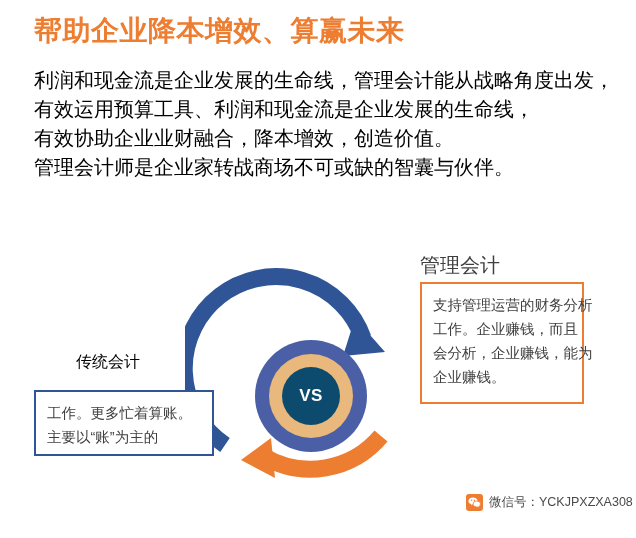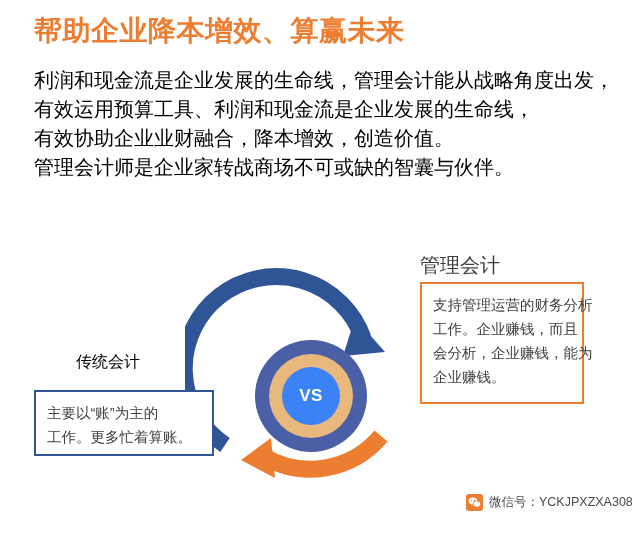--- a/index.html
+++ b/index.html
@@ -72,21 +72,21 @@
     left: 14px; top: 14px;
     width: 84px; height: 84px;
     border-radius: 50%;
     background: #e9b87c;
   }
   .ring-inner {
     position: absolute;
     left: 27px; top: 27px;
     width: 58px; height: 58px;
     border-radius: 50%;
-    background: #3b82f6;
+    background: #0c4a6e;
     display: flex;
     align-items: center;
     justify-content: center;
   }
   .vs-label {
     color: #ffffff;
     font-size: 17px;
     font-weight: bold;
     letter-spacing: 0.5px;
   }
@@ -194,22 +194,22 @@
     <div class="rings">
       <div class="ring-outer"></div>
       <div class="ring-mid"></div>
       <div class="ring-inner">
         <span class="vs-label">VS</span>
       </div>
     </div>
 
     <div class="label-left">传统会计</div>
     <div class="box box-left">
+      <p>工作。更多忙着算账。</p>
       <p>主要以“账”为主的</p>
-      <p>工作。更多忙着算账。</p>
     </div>
 
     <div class="label-right">管理会计</div>
     <div class="box box-right">
       <p>支持管理运营的财务分析</p>
       <p>工作。企业赚钱，而且</p>
       <p>会分析，企业赚钱，能为</p>
       <p>企业赚钱。</p>
     </div>
 

